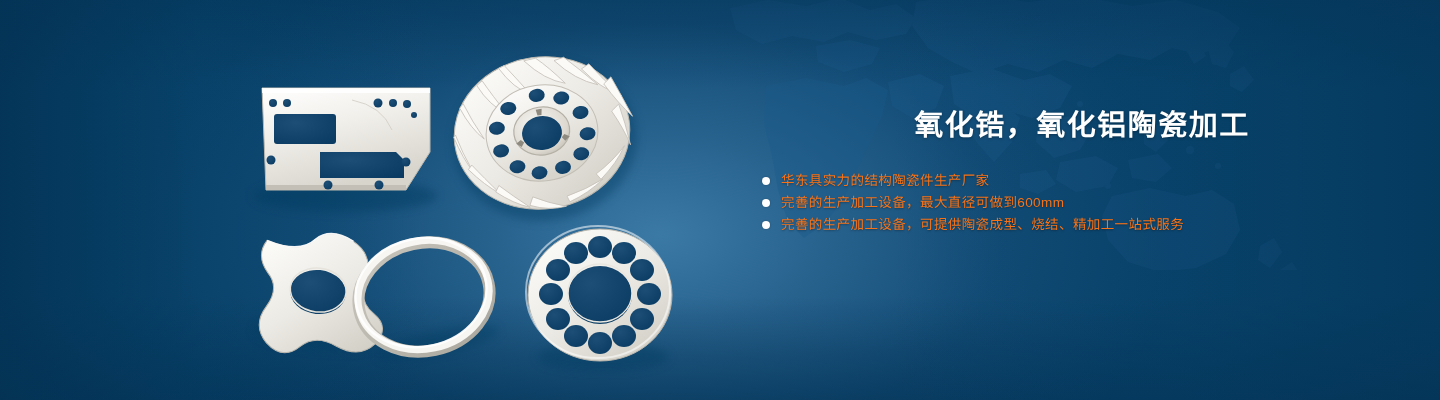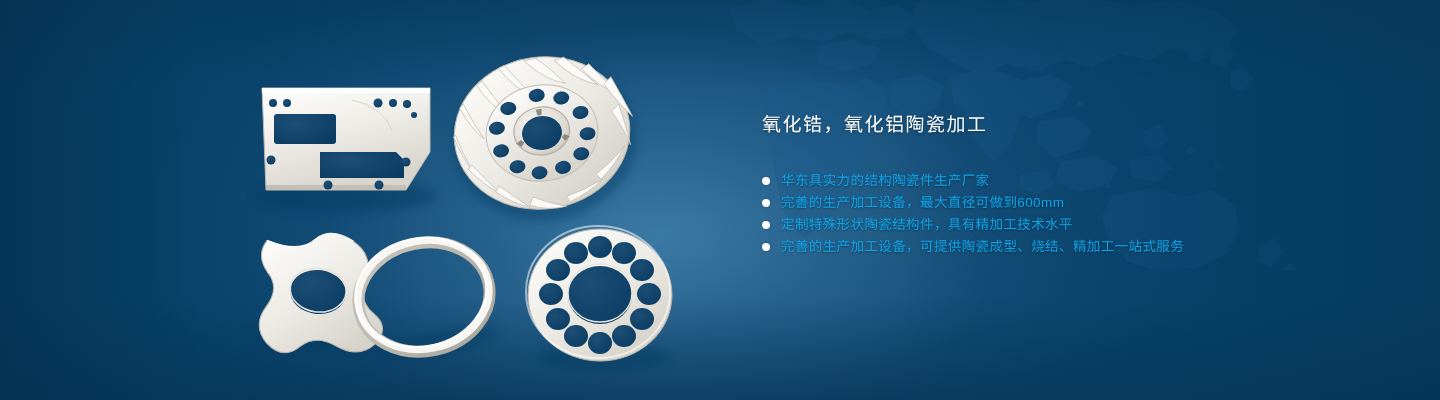--- a/index.html
+++ b/index.html
@@ -64,26 +64,27 @@
 
   
   .text-block {
     position: absolute;
     left: 762px;
     top: 108px;
     width: 640px;
   }
   .headline {
     color: #ffffff;
-    font-size: 19px;
+    font-size: 29px;
     line-height: 34px;
     letter-spacing: 1.5px;
-    font-weight: 400;
+    font-weight: 700;
     white-space: nowrap;
     text-shadow: 0 1px 3px rgba(0,0,0,0.30);
+    text-align: center;
   }
   .bullet-list {
     list-style: none;
     margin: 0;
     padding: 0;
     margin-top: 28px;
   }
   .bullet-item {
     display: flex;
     align-items: center;
@@ -93,21 +94,21 @@
   .bullet-dot {
     width: 8px;
     height: 8px;
     border-radius: 50%;
     background: #ffffff;
     flex: 0 0 8px;
     margin-right: 11px;
     box-shadow: 0 0 2px rgba(0,0,0,0.25);
   }
   .bullet-text {
-    color: #0ea5e9;
+    color: #f97316;
     font-size: 13.5px;
     line-height: 22px;
     letter-spacing: 0.4px;
     white-space: nowrap;
     text-shadow: 0 1px 2px rgba(0,0,0,0.35);
   }
 
   
   .products {
     position: absolute;
@@ -315,22 +316,18 @@
       <li class="bullet-item">
         <span class="bullet-dot"></span>
         <span class="bullet-text">华东具实力的结构陶瓷件生产厂家</span>
       </li>
       <li class="bullet-item">
         <span class="bullet-dot"></span>
         <span class="bullet-text">完善的生产加工设备，最大直径可做到600mm</span>
       </li>
       <li class="bullet-item">
         <span class="bullet-dot"></span>
-        <span class="bullet-text">定制特殊形状陶瓷结构件，具有精加工技术水平</span>
-      </li>
-      <li class="bullet-item">
-        <span class="bullet-dot"></span>
         <span class="bullet-text">完善的生产加工设备，可提供陶瓷成型、烧结、精加工一站式服务</span>
       </li>
     </ul>
   </div>
 
 </div>
 
 </body></html>

